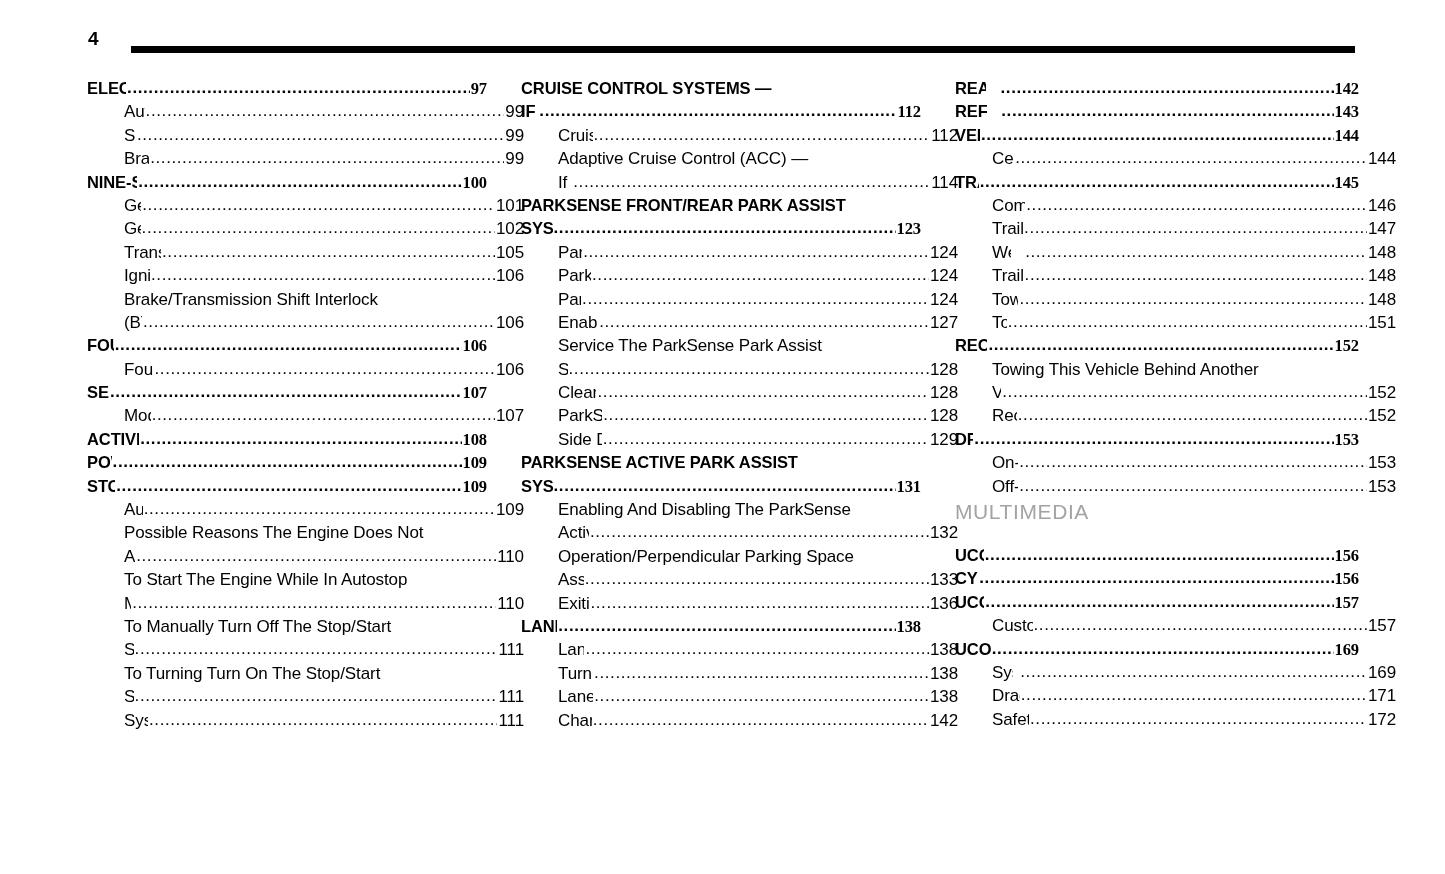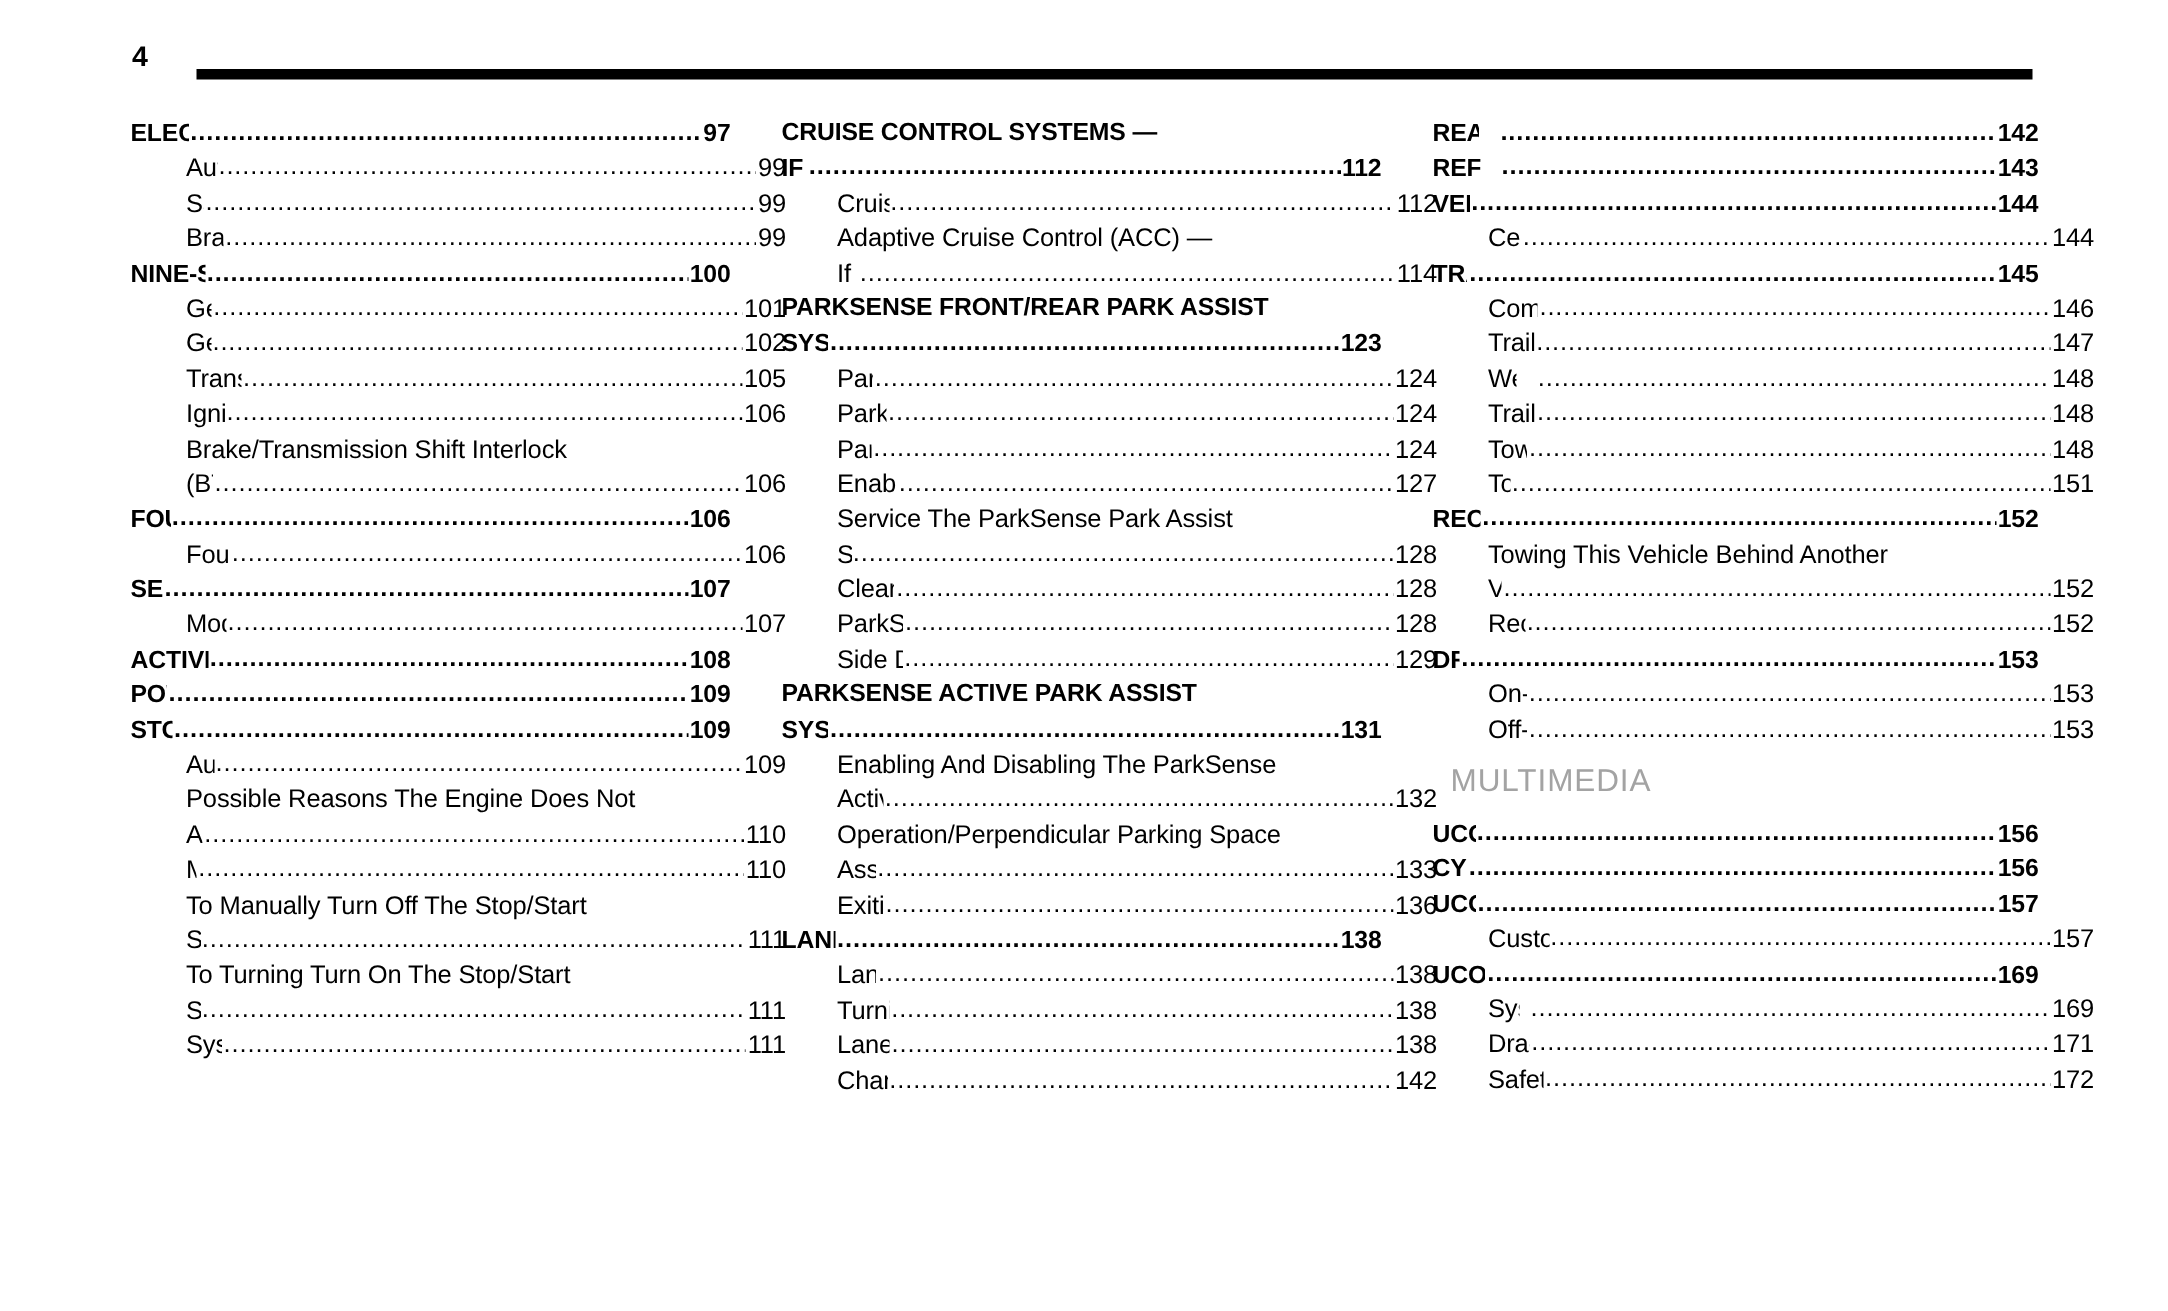--- a/index.html
+++ b/index.html
@@ -95,43 +95,42 @@
     text-align: right;
     padding-left: 1px;
   }
 
   
   .lvl1 {
     font-size: 16.5px;
     font-weight: bold;
     letter-spacing: -0.1px;
   }
-  .lvl1 .pageno { font-weight: bold; }
+  .lvl1 .pageno { font-weight: bold; font-family: Liberation Serif, serif; }
 
   
   .lvl2 {
     font-size: 17px;
     font-weight: normal;
     padding-left: 37px;
     letter-spacing: -0.1px;
   }
   .entry.noleader .title { flex: 1 1 auto; }
 
   
   .entry.gap .leader { margin-left: 14px; }
   .entry.gap2 .leader { margin-left: 7px; }
 
   
   .band {
     height: 46px;
     display: flex;
-    align-items: center;
+    align-items: flex-start;
     padding-bottom: 4px;
     box-sizing: border-box;
-    margin-left: 12px;
   }
   .band .band-text {
     font-size: 21px;
     font-weight: normal;
     color: #a3a3a3;
     letter-spacing: 0.6px;
   }
 </style>
 </head>
 <body>
@@ -239,20 +238,23 @@
           <span class="pageno">109</span>
         </div>
         <div class="entry lvl2 noleader">
           <span class="title">Possible Reasons The Engine Does Not</span>
         </div>
         <div class="entry lvl2">
           <span class="title">Autostop </span>
           <span class="leader">................................................................................................................................................................................................................................................................................................................................................................................................................</span>
           <span class="pageno">110</span>
         </div>
+        <div class="entry lvl2 noleader">
+          <span class="title">To Start The Engine While In Autostop</span>
+        </div>
         <div class="entry lvl2">
           <span class="title">Mode</span>
           <span class="leader">................................................................................................................................................................................................................................................................................................................................................................................................................</span>
           <span class="pageno">110</span>
         </div>
         <div class="entry lvl2 noleader">
           <span class="title">To Manually Turn Off The Stop/Start</span>
         </div>
         <div class="entry lvl2">
           <span class="title">System</span>

